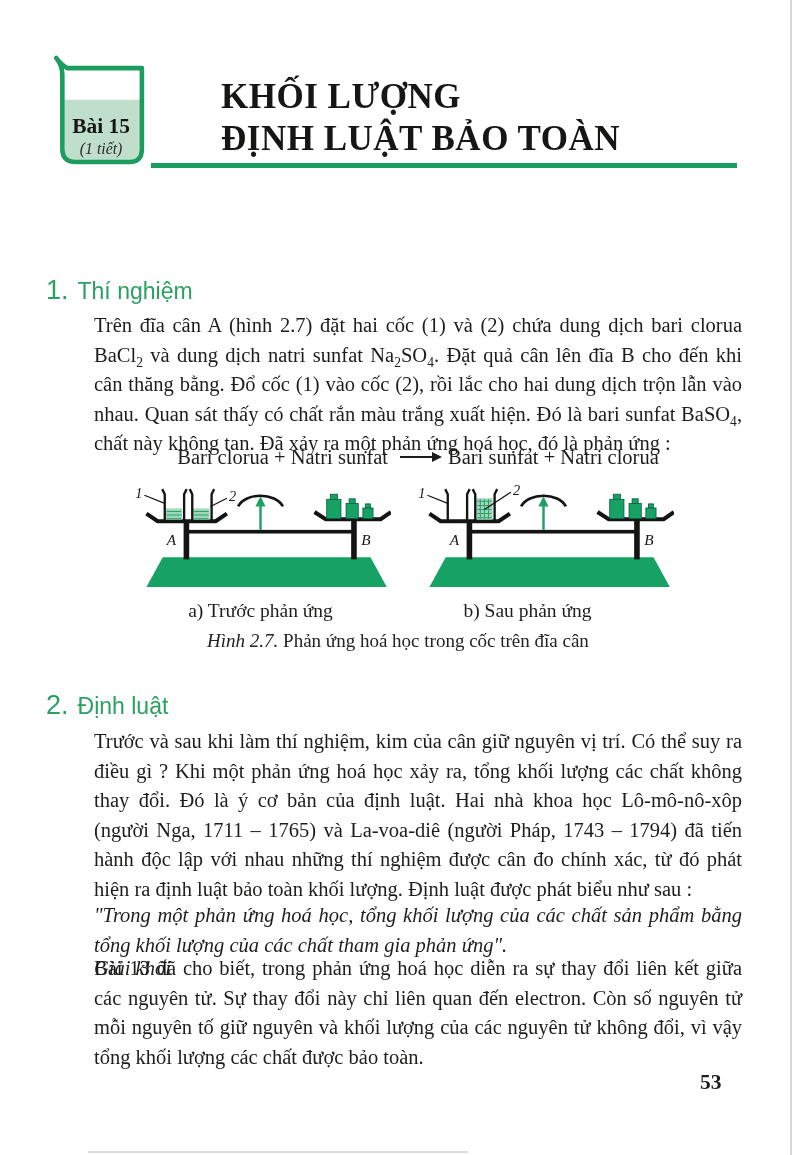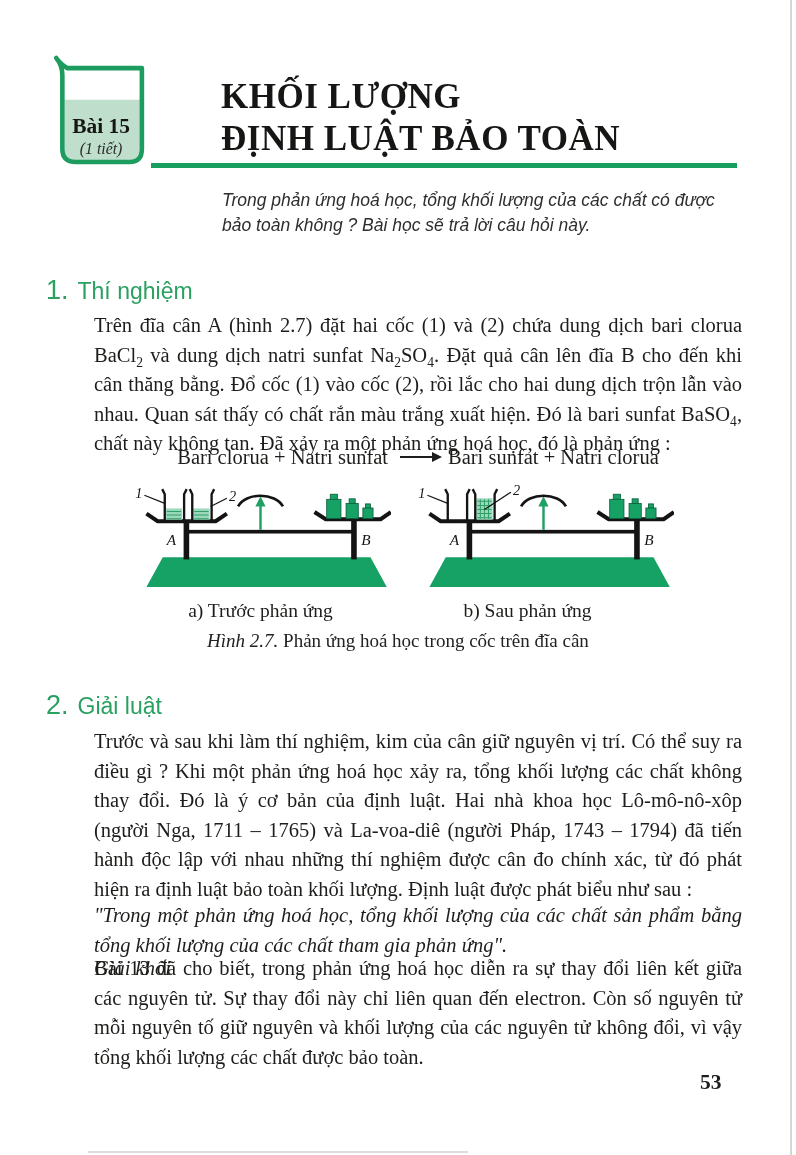--- a/index.html
+++ b/index.html
@@ -76,21 +76,20 @@
       <text x="56" y="97" text-anchor="middle" font-family="Liberation Serif, DejaVu Serif, serif" font-size="15.5" font-style="italic" fill="#2b2b29">(1 tiết)</text>
     </svg>
   </div>
 
   <div class="title">
     <div>KHỐI LƯỢNG</div>
     <div>ĐỊNH LUẬT BẢO TOÀN</div>
   </div>
   <div class="green-rule"></div>
 
-  <div class="intro">Trong phản ứng hoá học, tổng khối lượng của các chất có được bảo toàn không ? Bài học sẽ trả lời câu hỏi này.</div>
 
   <div class="sec-head" id="sec1-head">
     <span class="num">1.</span>
     <span class="ttl">Thí nghiệm</span>
   </div>
 
   <div class="para" id="para1"><span>Trên đĩa cân A (hình 2.7) đặt hai cốc (1) và (2) chứa dung dịch bari clorua BaCl</span><sub>2</sub><span> và dung dịch natri sunfat Na</span><sub>2</sub><span>SO</span><sub>4</sub><span>. Đặt quả cân lên đĩa B cho đến khi cân thăng bằng. Đổ cốc (1) vào cốc (2), rồi lắc cho hai dung dịch trộn lẫn vào nhau. Quan sát thấy có chất rắn màu trắng xuất hiện. Đó là bari sunfat BaSO</span><sub>4</sub><span>, chất này không tan. Đã xảy ra một phản ứng hoá học, đó là phản ứng :</span></div>
 
   <div class="equation">
     <span>Bari clorua + Natri sunfat</span><span class="arrow-line"></span><span>Bari sunfat + Natri clorua</span>
@@ -178,21 +177,21 @@
       <div class="fig-cell">b) Sau phản ứng</div>
     </div>
   </div>
 
   <div class="fig-main-caption">
     <span class="lbl">Hình 2.7.</span><span> Phản ứng hoá học trong cốc trên đĩa cân</span>
   </div>
 
   <div class="sec-head" id="sec2-head">
     <span class="num">2.</span>
-    <span class="ttl">Giải luật</span>
+    <span class="ttl">Định luật</span>
   </div>
 
   <div class="para" id="para2">Trước và sau khi làm thí nghiệm, kim của cân giữ nguyên vị trí. Có thể suy ra điều gì ? Khi một phản ứng hoá học xảy ra, tổng khối lượng các chất không thay đổi. Đó là ý cơ bản của định luật. Hai nhà khoa học Lô-mô-nô-xôp (người Nga, 1711 – 1765) và La-voa-diê (người Pháp, 1743 – 1794) đã tiến hành độc lập với nhau những thí nghiệm được cân đo chính xác, từ đó phát hiện ra định luật bảo toàn khối lượng. Định luật được phát biểu như sau :</div>
 
   <div class="quote">"Trong một phản ứng hoá học, tổng khối lượng của các chất sản phẩm bằng tổng khối lượng của các chất tham gia phản ứng".</div>
 
   <div class="subhead">Giải khối</div>
 
   <div class="para" id="para3">Bài 13 đã cho biết, trong phản ứng hoá học diễn ra sự thay đổi liên kết giữa các nguyên tử. Sự thay đổi này chỉ liên quan đến electron. Còn số nguyên tử mỗi nguyên tố giữ nguyên và khối lượng của các nguyên tử không đổi, vì vậy tổng khối lượng các chất được bảo toàn.</div>
 

